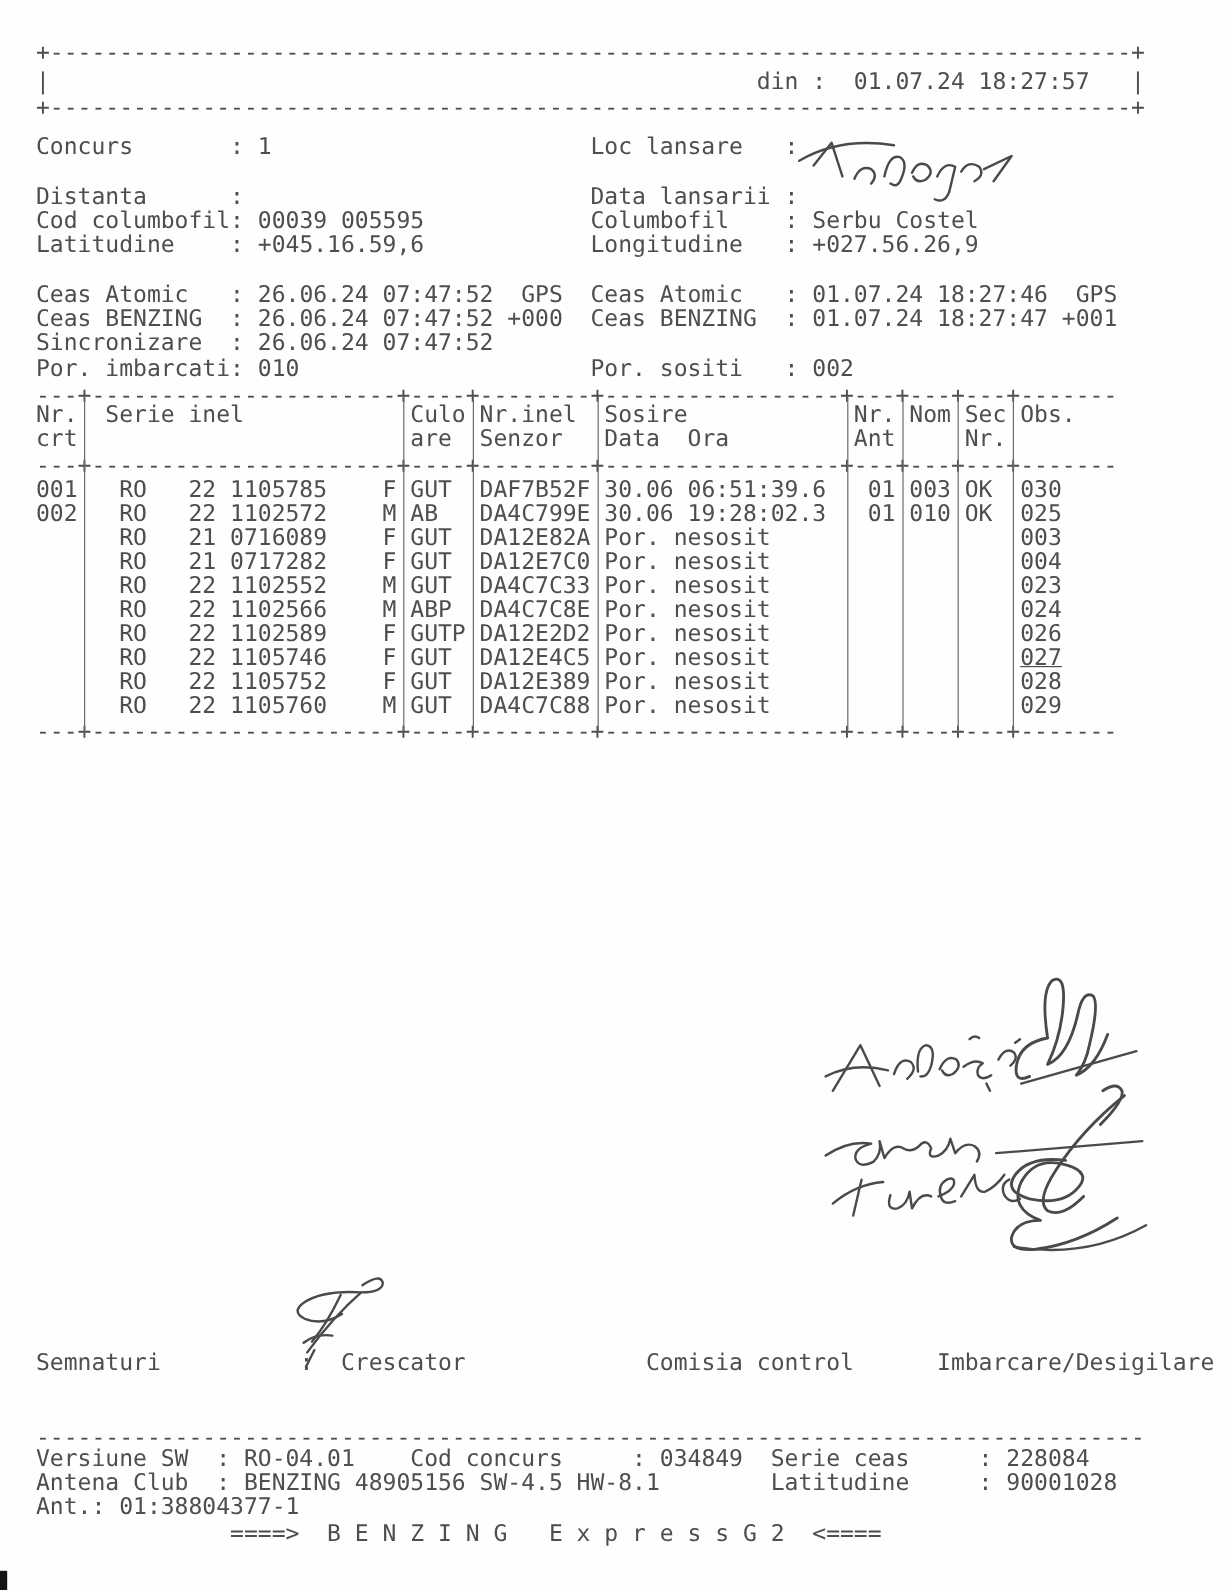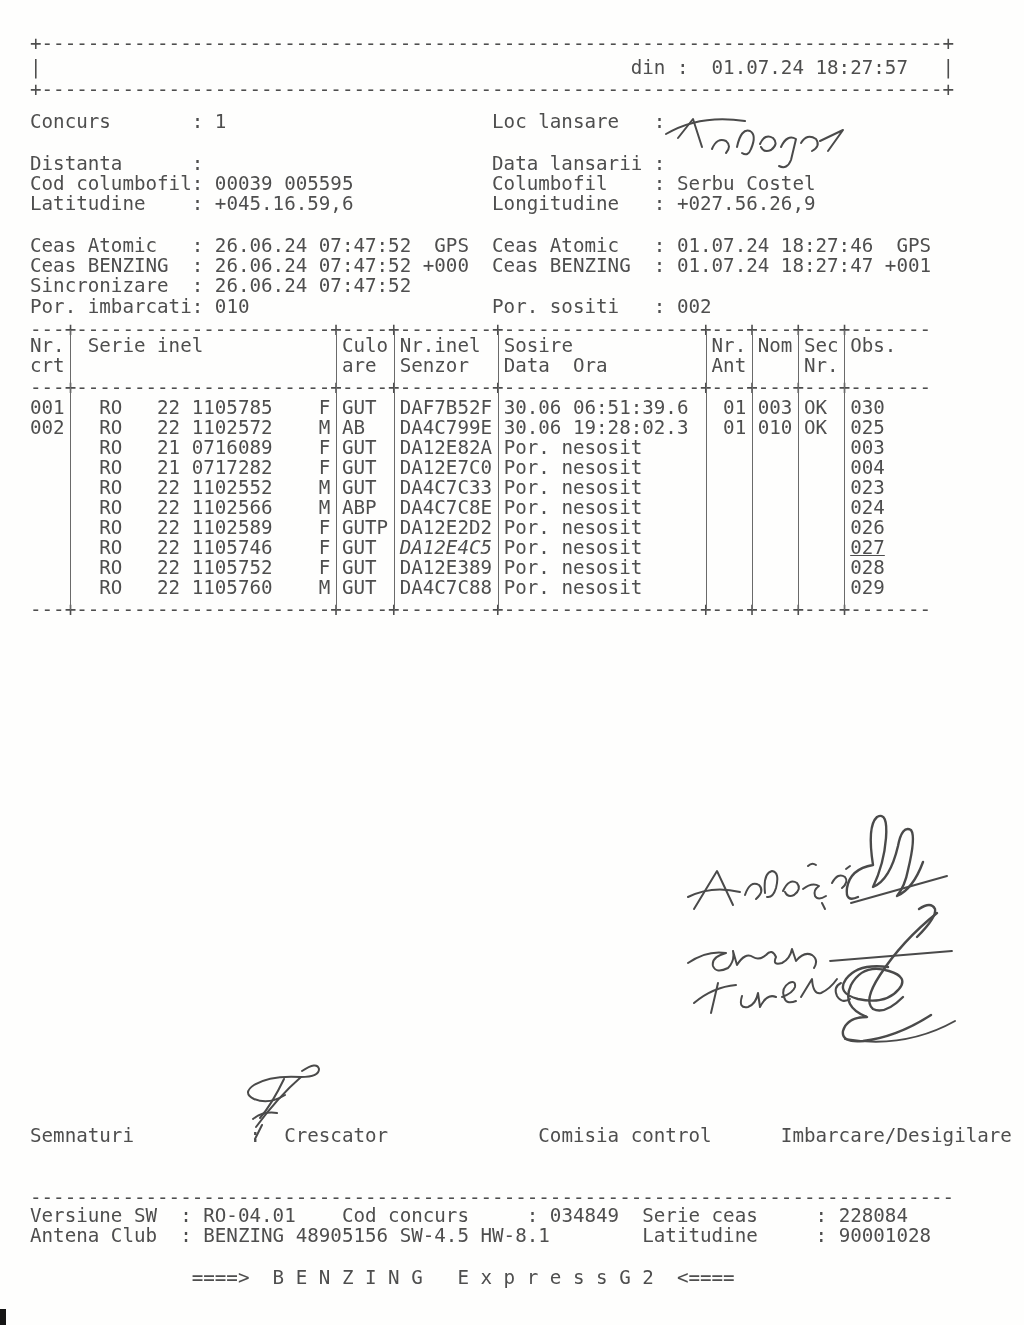--- a/index.html
+++ b/index.html
@@ -118,21 +118,21 @@
     <div class="line" style="top:378px"><span class="c" style="left:0ch">---+----------------------+----+--------+-----------------+---+---+---+-------</span></div>
 
     <div>
         <div class="line" style="top: 398px;"><span class="c" style="left: 0ch;">001</span><span class="c" style="left: 6ch;">RO   22 1105785    F</span><span class="c" style="left: 27ch;">GUT</span><span class="c" style="left: 32ch;">DAF7B52F</span><span class="c" style="left: 41ch;">30.06 06:51:39.6</span><span class="c" style="left: 60ch;">01</span><span class="c" style="left: 63ch;">003</span><span class="c" style="left: 67ch;">OK</span><span class="c" style="left: 71ch;">030</span></div>
         <div class="line" style="top: 418px;"><span class="c" style="left: 0ch;">002</span><span class="c" style="left: 6ch;">RO   22 1102572    M</span><span class="c" style="left: 27ch;">AB</span><span class="c" style="left: 32ch;">DA4C799E</span><span class="c" style="left: 41ch;">30.06 19:28:02.3</span><span class="c" style="left: 60ch;">01</span><span class="c" style="left: 63ch;">010</span><span class="c" style="left: 67ch;">OK</span><span class="c" style="left: 71ch;">025</span></div>
         <div class="line" style="top: 438px;"><span class="c" style="left: 6ch;">RO   21 0716089    F</span><span class="c" style="left: 27ch;">GUT</span><span class="c" style="left: 32ch; text-align: center;">DA12E82A</span><span class="c" style="left: 41ch;">Por. nesosit</span><span class="c" style="left: 71ch;">003</span></div>
         <div class="line" style="top: 458px;"><span class="c" style="left: 6ch;">RO   21 0717282    F</span><span class="c" style="left: 27ch;">GUT</span><span class="c" style="left: 32ch;">DA12E7C0</span><span class="c" style="left: 41ch;">Por. nesosit</span><span class="c" style="left: 71ch;">004</span></div>
         <div class="line" style="top: 478px;"><span class="c" style="left: 6ch;">RO   22 1102552    M</span><span class="c" style="left: 27ch;">GUT</span><span class="c" style="left: 32ch;">DA4C7C33</span><span class="c" style="left: 41ch;">Por. nesosit</span><span class="c" style="left: 71ch;">023</span></div>
         <div class="line" style="top: 498px;"><span class="c" style="left: 6ch;">RO   22 1102566    M</span><span class="c" style="left: 27ch;">ABP</span><span class="c" style="left: 32ch;">DA4C7C8E</span><span class="c" style="left: 41ch;">Por. nesosit</span><span class="c" style="left: 71ch;">024</span></div>
         <div class="line" style="top: 518px;"><span class="c" style="left: 6ch;">RO   22 1102589    F</span><span class="c" style="left: 27ch;">GUTP</span><span class="c" style="left: 32ch;">DA12E2D2</span><span class="c" style="left: 41ch;">Por. nesosit</span><span class="c" style="left: 71ch;">026</span></div>
-        <div class="line" style="top: 538px;"><span class="c" style="left: 6ch;">RO   22 1105746    F</span><span class="c" style="left: 27ch;">GUT</span><span class="c" style="left: 32ch; font-style: italic;">DA12E4C5</span><span class="c" style="left: 41ch;">Por. nesosit</span><span class="c" style="left: 71ch; text-decoration: underline;">027</span></div>
+        <div class="line" style="top: 538px;"><span class="c" style="left: 6ch;">RO   22 1105746    F</span><span class="c" style="left: 27ch;">GUT</span><span class="c" style="left: 32ch;">DA12E4C5</span><span class="c" style="left: 41ch;">Por. nesosit</span><span class="c" style="left: 71ch; text-decoration: underline;">027</span></div>
         <div class="line" style="top: 558px;"><span class="c" style="left: 6ch;">RO   22 1105752    F</span><span class="c" style="left: 27ch;">GUT</span><span class="c" style="left: 32ch;">DA12E389</span><span class="c" style="left: 41ch;">Por. nesosit</span><span class="c" style="left: 71ch;">028</span></div>
         <div class="line" style="top: 578px;"><span class="c" style="left: 6ch;">RO   22 1105760    M</span><span class="c" style="left: 27ch;">GUT</span><span class="c" style="left: 32ch;">DA4C7C88</span><span class="c" style="left: 41ch;">Por. nesosit</span><span class="c" style="left: 71ch;">029</span></div>
       </div>
 
     <div class="line" style="top:600px"><span class="c" style="left:0ch">---+----------------------+----+--------+-----------------+---+---+---+-------</span></div>
 
     <div class="vline" style="left:3.5ch"></div>
     <div class="vline" style="left:26.5ch"></div>
     <div class="vline" style="left:31.5ch"></div>
     <div class="vline" style="left:40.5ch"></div>
@@ -162,20 +162,24 @@
       <span class="c" style="left:70ch">228084</span>
     </div>
     <div class="line" style="top:1226px">
       <span class="c" style="left:0ch">Antena Club</span>
       <span class="c" style="left:13ch">:</span>
       <span class="c" style="left:15ch">BENZING 48905156 SW-4.5 HW-8.1</span>
       <span class="c" style="left:53ch">Latitudine</span>
       <span class="c" style="left:68ch">:</span>
       <span class="c" style="left:70ch">90001028</span>
     </div>
+    <div class="line" style="top:1246px">
+      <span class="c" style="left:0ch">Ant.:</span>
+      <span class="c" style="left:6ch">01:38804377-1</span>
+    </div>
     <div class="line" style="top:1268px">
       <span class="c" style="left:14ch">====&gt;</span>
       <span class="c" style="left:21ch">B E N Z I N G</span>
       <span class="c" style="left:37ch">E x p r e s s</span>
       <span class="c" style="left:51ch">G 2</span>
       <span class="c" style="left:56ch">&lt;====</span>
     </div>
   </div>
 
   <svg class="sig" width="1024" height="1325" viewBox="0 0 1024 1325">

